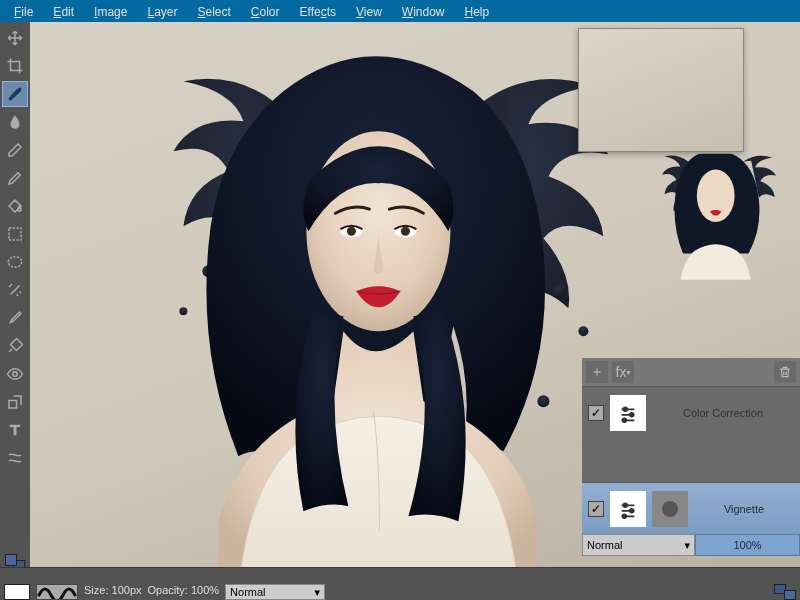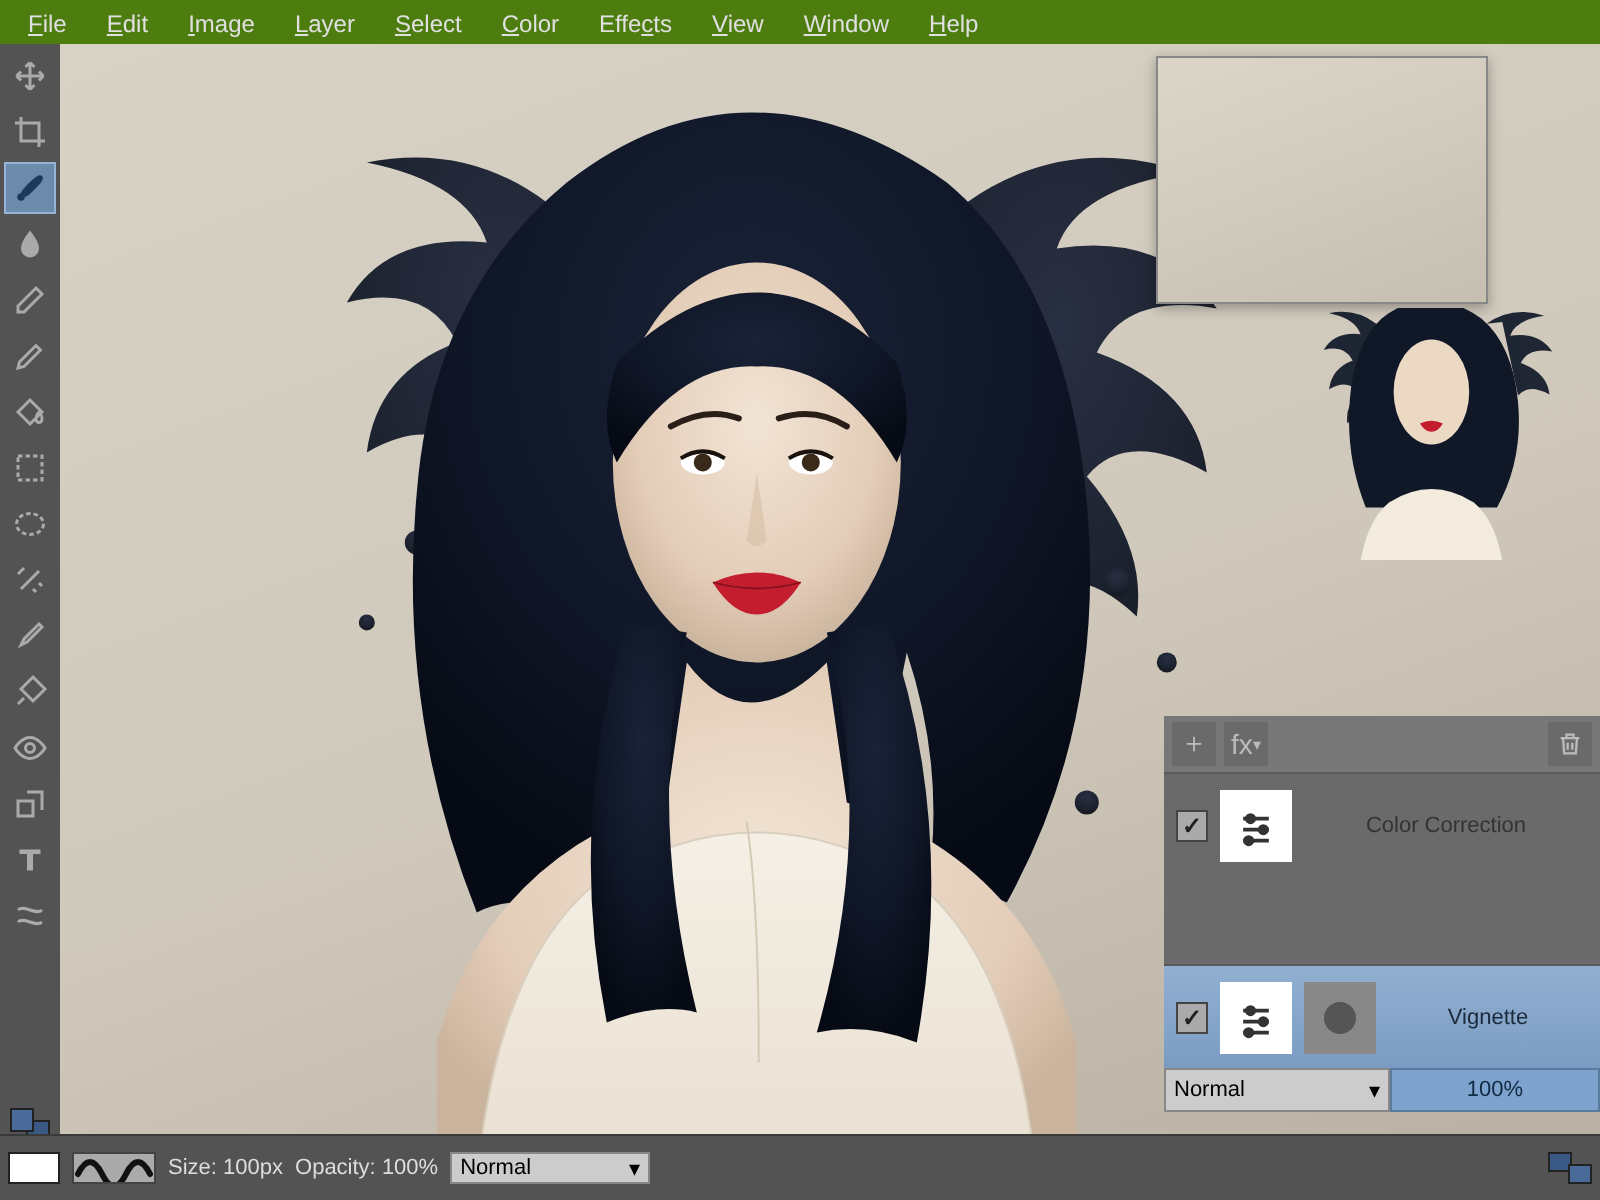--- a/index.html
+++ b/index.html
@@ -1,19 +1,19 @@
 <!DOCTYPE html>
 <html><head>
 <meta charset="utf-8">
 <style>
 * { margin: 0; padding: 0; box-sizing: border-box; font-family: Arial, sans-serif; }
 body { background: #535353; width: 800px; height: 600px; overflow: hidden; position: relative; }
 
 
-.menubar { height: 14px; background: #4d7c0f; display: flex; align-items: center; padding: 12px 4px; border-bottom: 1px solid #3a3a3a; }
+.menubar { height: 14px; background: #0369a1; display: flex; align-items: center; padding: 12px 4px; border-bottom: 1px solid #3a3a3a; }
 .menubar span { color: #e0e0e0; font-size: 12px; padding: 2px 10px; cursor: pointer; }
 .menubar span u { text-decoration: underline; }
 
 
 .toolbar { position: absolute; left: 0; top: 22px; width: 30px; bottom: 22px; background: #535353; display: flex; flex-direction: column; align-items: center; padding-top: 2px; gap: 0; }
 .tool { width: 26px; height: 26px; display: flex; align-items: center; justify-content: center; cursor: pointer; color: #aaa; margin: 1px 0; }
 .tool.active { background: #6d8aad; color: #1a3a5a; box-shadow: inset 0 0 0 1px #95b4d6; }
 .tool svg { width: 18px; height: 18px; }
 .swatch-block { margin-top: auto; margin-bottom: 4px; position: relative; width: 24px; height: 22px; }
 .swatch-fg { position: absolute; width: 12px; height: 12px; background: #4a6b9a; border: 1px solid #222; left: 2px; top: 2px; z-index: 2; }
@@ -39,21 +39,21 @@
 .layer-thumb { width: 36px; height: 36px; border: 2px solid #fff; background: #ddd; display: flex; align-items: center; justify-content: center; overflow: hidden; }
 .layer-thumb.adj { background: #fff; }
 .layer-thumb.mask { border: 1px solid #888; background: #888; }
 .layer-label { color: #333; font-size: 11px; flex: 1; text-align: center; }
 .layer-row.selected .layer-label { color: #1a2a3a; }
 .blend-row { height: 22px; display: flex; background: #6a6a6a; }
 .blend-select { flex: 1; background: #ccc; border: 1px solid #888; font-size: 11px; padding: 1px 4px; display: flex; align-items: center; justify-content: space-between; }
 .opacity-box { flex: 1; background: #7ea3ce; color: #132a44; font-size: 11px; display: flex; align-items: center; justify-content: center; border: 1px solid #5a7a9e; }
 
 
-.options-bar { position: absolute; left: 0; right: 0; bottom: 0; height: 14px; background: #535353; display: flex; align-items: center; padding: 16px 4px; gap: 6px; border-top: 1px solid #3a3a3a; }
+.options-bar { position: absolute; left: 0; right: 0; bottom: 0; height: 14px; background: #535353; display: flex; padding: 16px 4px; gap: 6px; border-top: 1px solid #3a3a3a; }
 .opt-swatch { width: 26px; height: 16px; background: #fff; border: 1px solid #222; }
 .opt-brushpreview { width: 42px; height: 16px; background: #aaa; display: flex; align-items: center; justify-content: center; overflow: hidden; border: 1px solid #444; }
 .opt-label { color: #ddd; font-size: 11px; }
 .opt-select { width: 100px; height: 16px; background: #ccc; border: 1px solid #888; font-size: 11px; padding: 0 4px; display: flex; align-items: center; justify-content: space-between; }
 .opt-right-swatch { margin-left: auto; width: 22px; height: 16px; position: relative; }
 .opt-right-swatch .sw1 { position: absolute; width: 12px; height: 10px; background: #3a5a85; border: 1px solid #222; left: 0; top: 0; }
 .opt-right-swatch .sw2 { position: absolute; width: 12px; height: 10px; background: #4a6b9a; border: 1px solid #222; right: 0; bottom: 0; }
 
 
 .portrait svg { display: block; }

